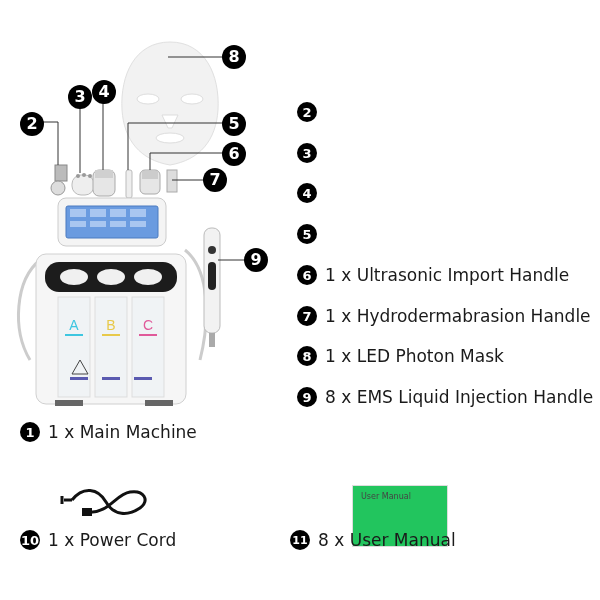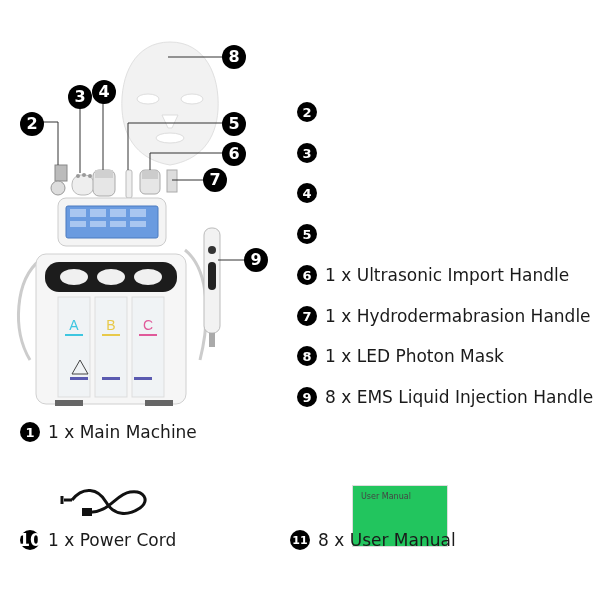--- a/index.html
+++ b/index.html
@@ -132,21 +132,21 @@
   <span class="num">1</span>
   <span>1 x Main Machine</span>
 </div>
 
 <svg class="abs" style="left:58px;top:484px" width="95" height="36" viewBox="0 0 95 36">
   <path d="M6 16 L14 16 M4 12 L4 20" stroke="#111" stroke-width="3"></path>
   <path d="M14 16 C25 2 40 4 48 18 C56 32 70 32 82 24 C92 16 86 6 72 8 C58 10 50 30 30 28" stroke="#111" stroke-width="3" fill="none"></path>
   <rect x="24" y="24" width="10" height="8" fill="#111"></rect>
 </svg>
 <div class="item" style="left:20px;top:530px">
-  <span class="num" style="font-size:17px">10</span>
+  <span class="num" style="font-size:13px">10</span>
   <span>1 x Power Cord</span>
 </div>
 
 <div class="manual-box">
   <span>User Manual</span>
 </div>
 <div class="item" style="left:290px;top:530px">
   <span class="num" style="font-size:11px">11</span>
   <span>8 x User Manual</span>
 </div>

